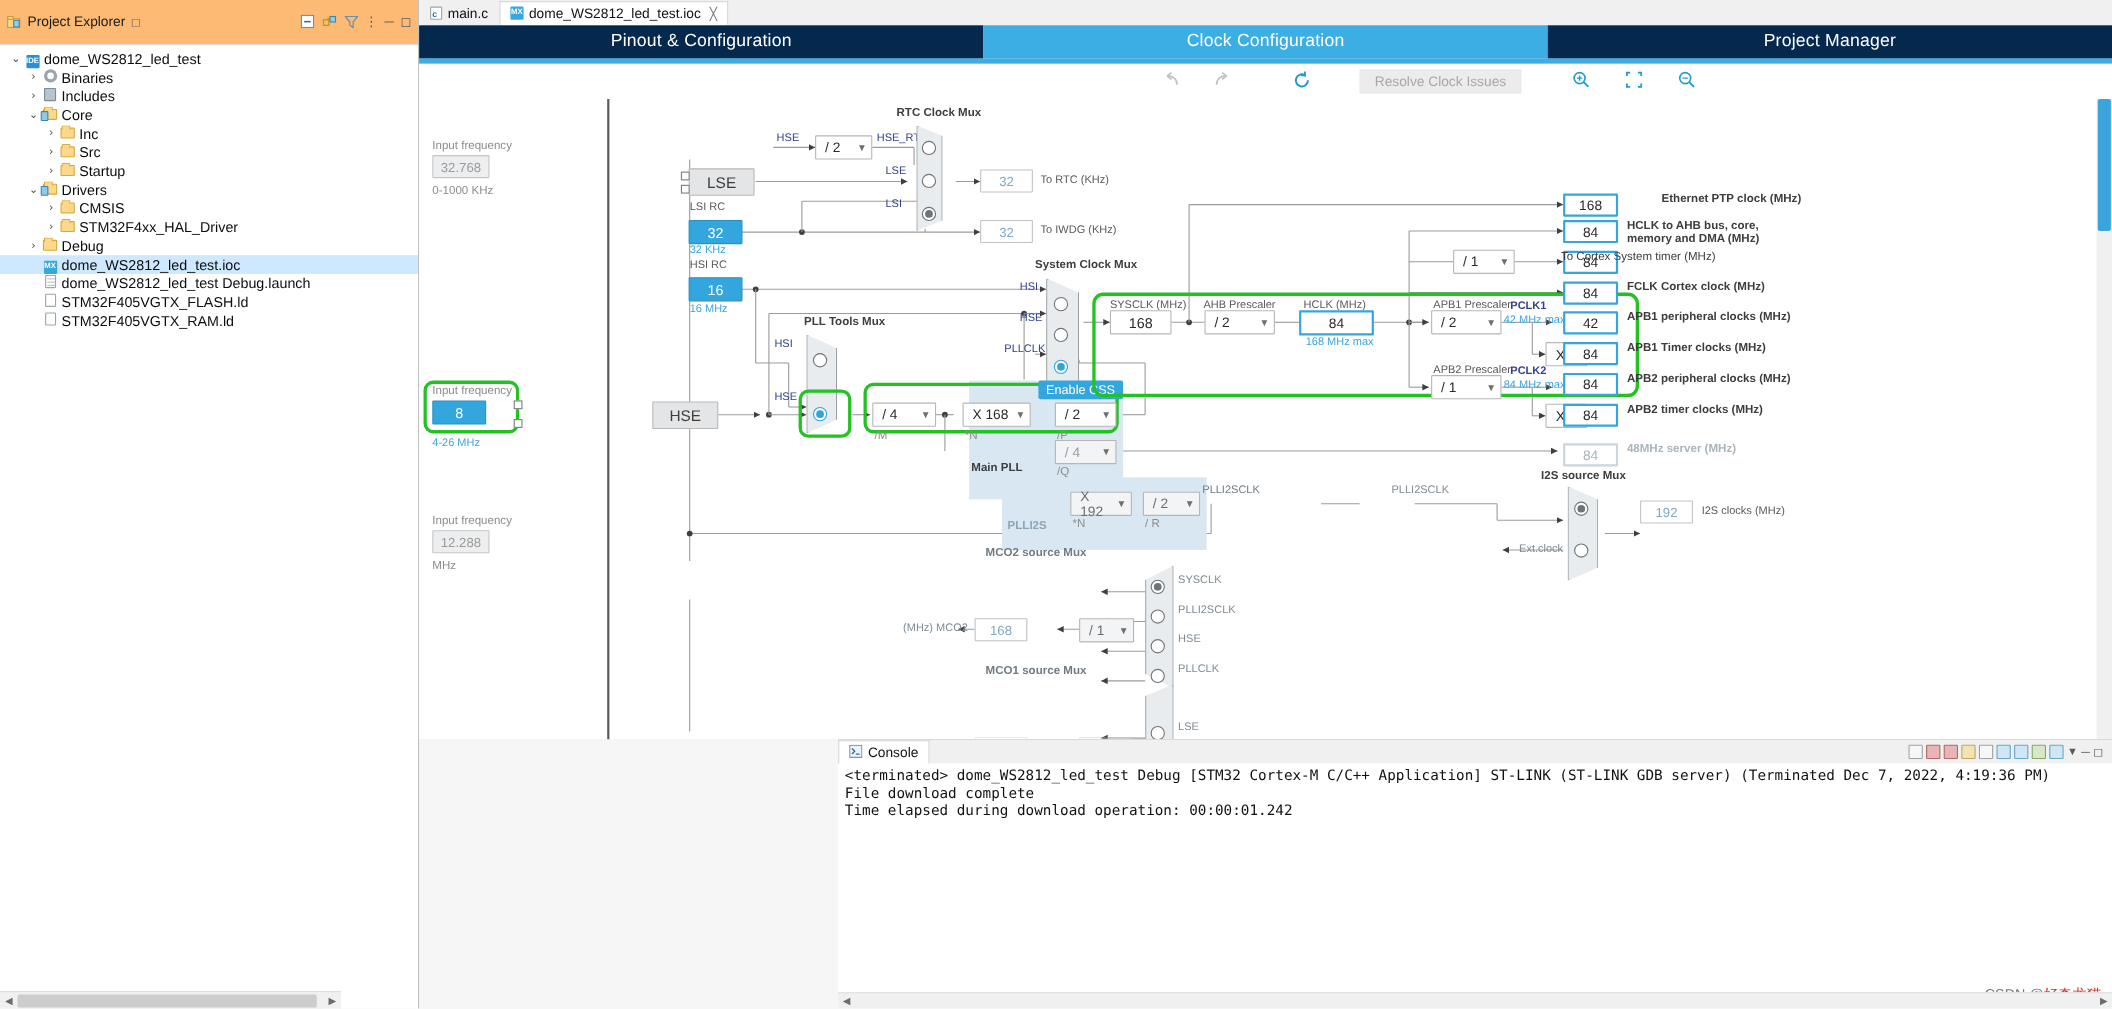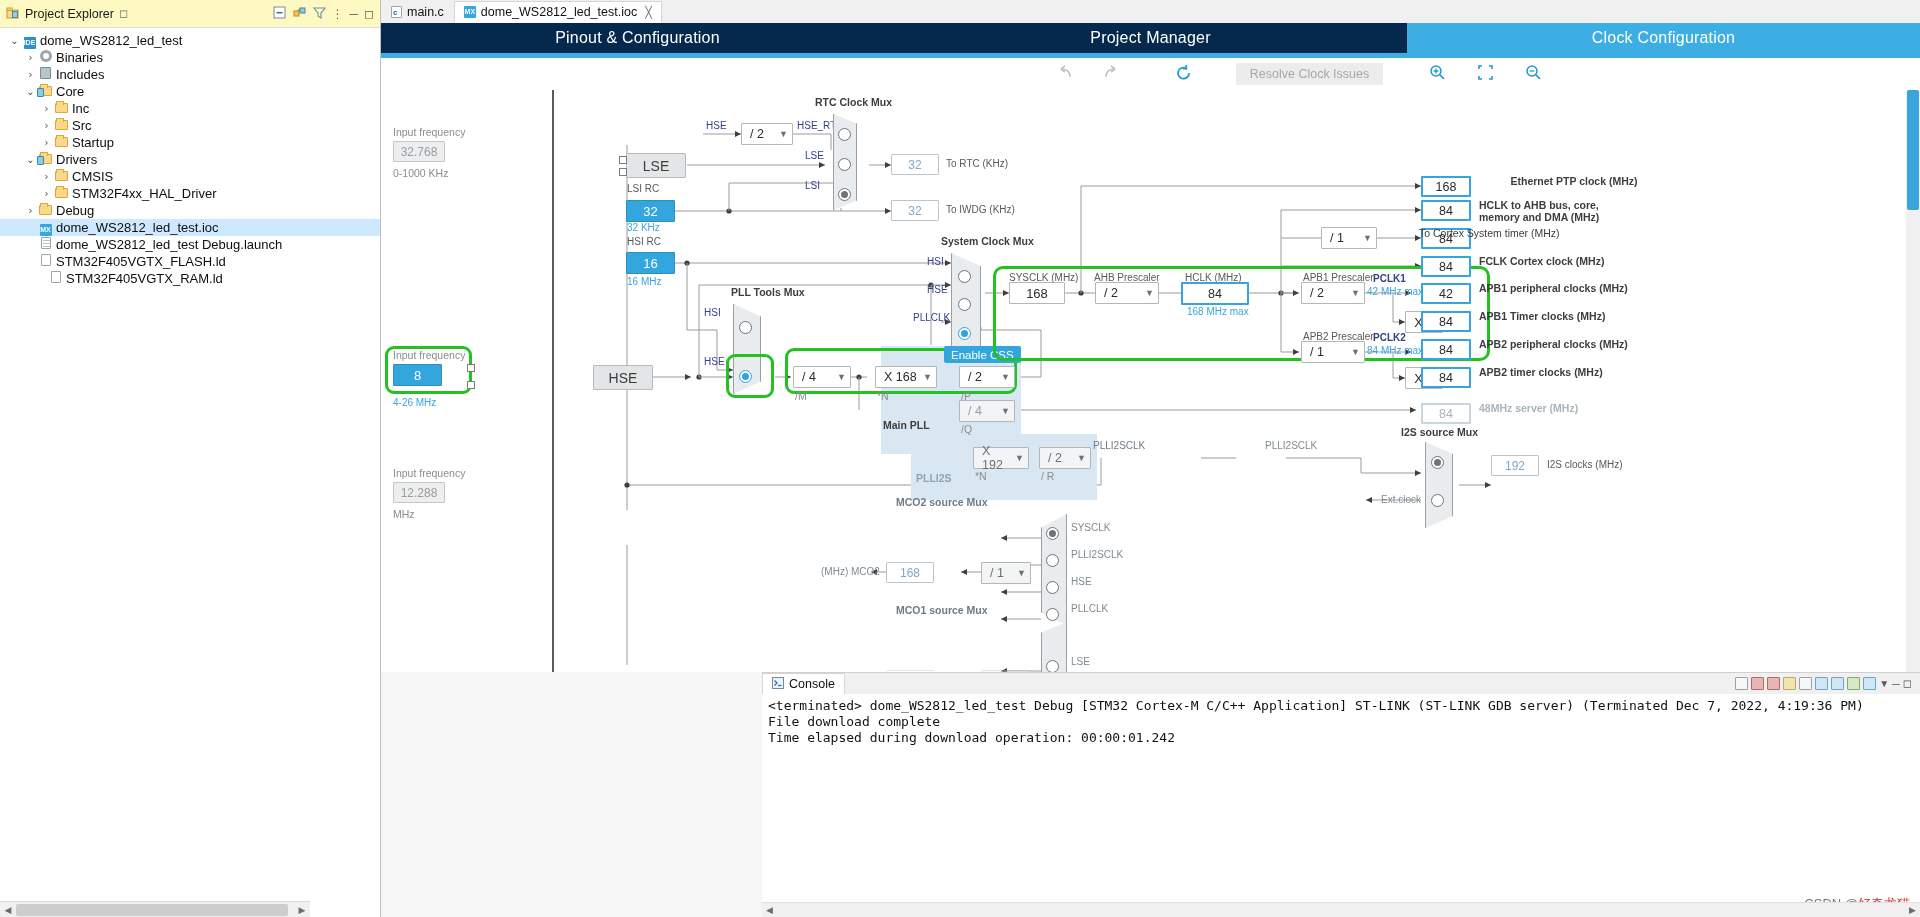--- a/index.html
+++ b/index.html
@@ -13,21 +13,21 @@
     color: #000;
   }
   #app { position: relative; width: 1920px; height: 917px; background: #f0f0f0; }
 
   
   #explorer {
     position: absolute; left: 0; top: 0; width: 381px; height: 917px;
     background: #ffffff; border-right: 1px solid #c0c0c0;
   }
   #explorer-header {
-    height: 28px; background: #fef9c3; border-bottom: 1px solid #dcdcdc;
+    height: 41px; background: #fdba74; border-bottom: 1px solid #dcdcdc;
     display: flex; align-items: center; padding-left: 6px; gap: 5px;
   }
   #explorer-header .title { font-size: 12.5px; color: #1a1a1a; }
   .hdr-icons { margin-left: auto; display: flex; gap: 6px; padding-right: 6px; align-items: center; }
   .hdr-icons span { color: #5c5c5c; font-size: 12px; line-height: 1; }
   .pe-icon {
     width: 14px; height: 13px; display: inline-block; position: relative; flex: none;
   }
   .tree { padding-top: 4px; font-size: 13px; color: #0d0d0d; }
   .tree-row {
@@ -319,21 +319,21 @@
         <div class="tree-row" style="padding-left: 24px;">
           <span class="tw"></span>
           <span class="ico"><span class="fileico"></span></span>
           <span class="lbl">dome_WS2812_led_test Debug.launch</span>
         </div>
         <div class="tree-row" style="padding-left: 24px;">
           <span class="tw"></span>
           <span class="ico"><span class="ldico"></span></span>
           <span class="lbl">STM32F405VGTX_FLASH.ld</span>
         </div>
-        <div class="tree-row" style="padding-left: 34px;">
+        <div class="tree-row" style="padding-left: 24px;">
           <span class="tw"></span>
           <span class="ico"><span class="ldico"></span></span>
           <span class="lbl">STM32F405VGTX_RAM.ld</span>
         </div>
       </div>
 
     <div id="explorer-hscroll">
       <span class="arrow">◀</span>
       <span class="track">
           <span class="thumb"></span>
@@ -353,25 +353,25 @@
         <span class="sqico mx">MX</span>
         <span>dome_WS2812_led_test.ioc</span>
         <span class="x">╳</span>
       </div>
     </div>
 
     <div id="mxnav">
       <div class="mxtab dark">
           <span>Pinout &amp; Configuration</span>
         </div>
+      <div class="mxtab light">
+          <span>Clock Configuration</span>
+        </div>
       <div class="mxtab dark">
           <span>Project Manager</span>
-        </div>
-      <div class="mxtab light">
-          <span>Clock Configuration</span>
         </div>
     </div>
     <div id="mxunderline"></div>
 
     <div id="mxtoolbar">
       <div style="display:flex;align-items:center;margin-left:300px;">
         <span class="tb-btn">
           <svg width="18" height="16" viewBox="0 0 18 16">
               <path d="M13 12 C13 6 9 4 4 4" stroke="#c2c2c2" stroke-width="1.6" fill="none"></path>
               <path d="M4 4 L8 1 M4 4 L8 7" stroke="#c2c2c2" stroke-width="1.6" fill="none"></path>

